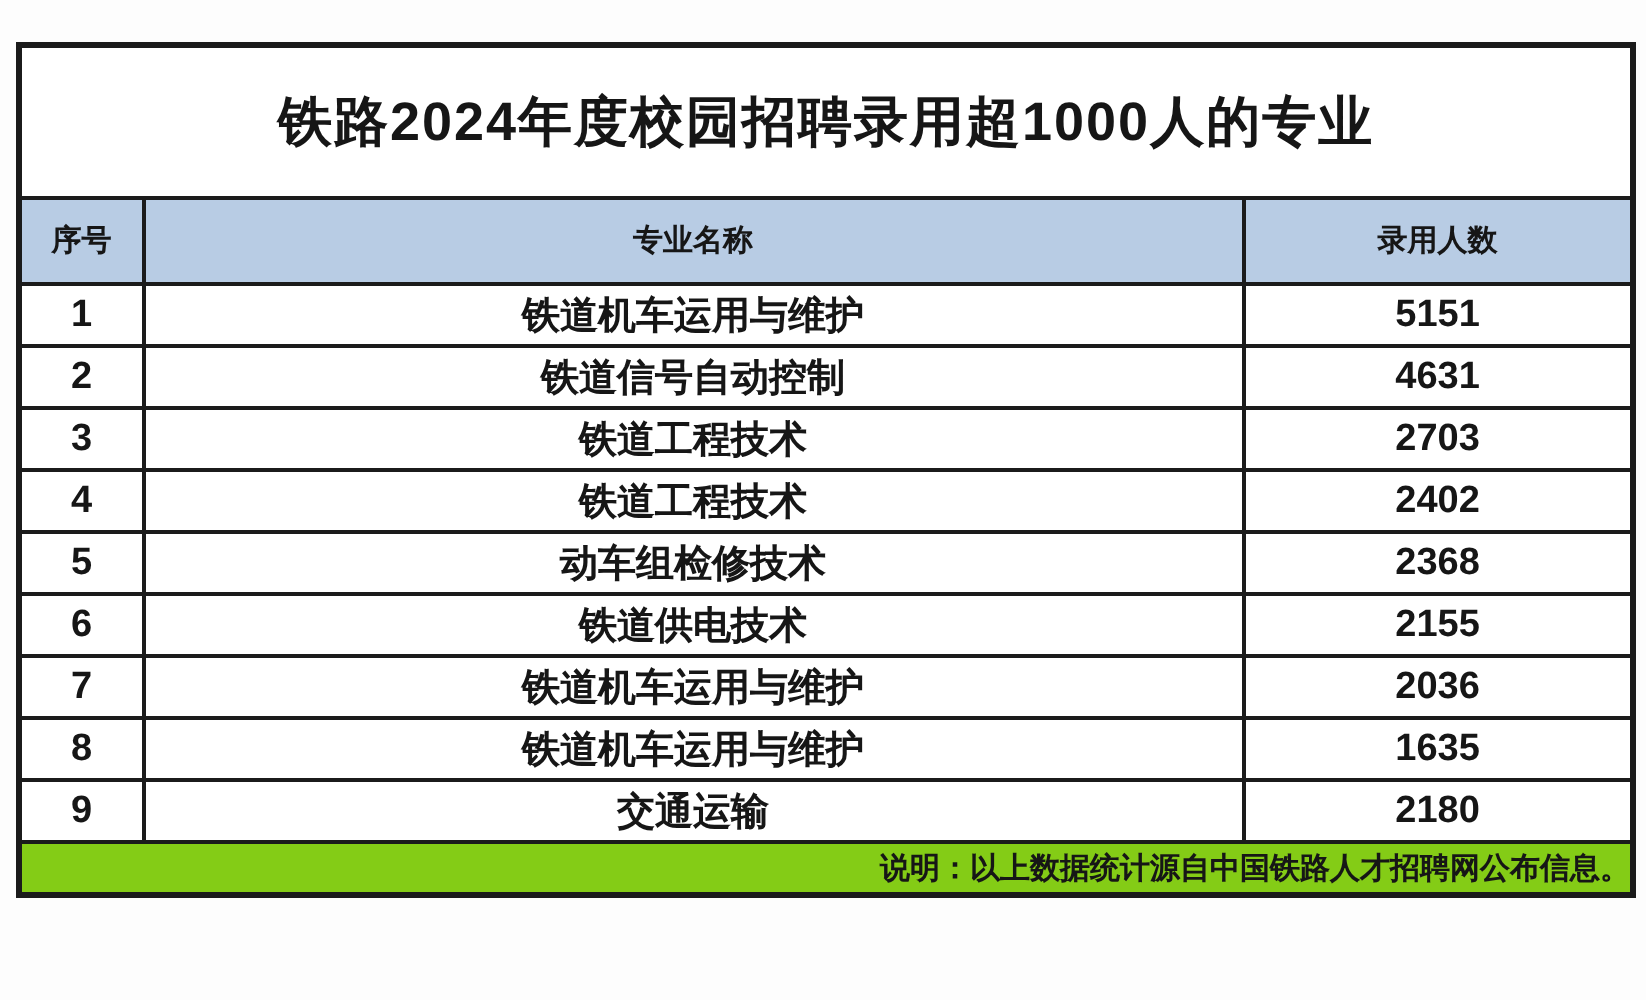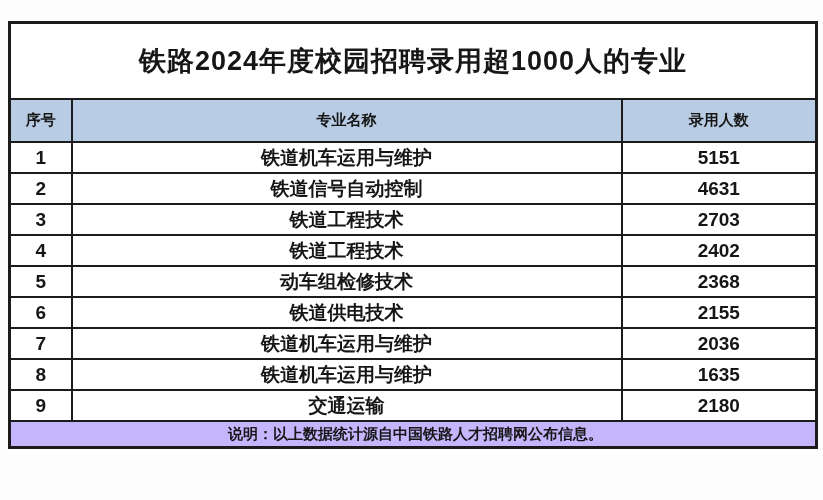--- a/index.html
+++ b/index.html
@@ -50,24 +50,24 @@
     height: 29px;
     background: #ffffff;
     font-size: 19px;
     font-weight: 700;
   }
   tr.data-row td.no-cell {
     font-weight: 700;
   }
   td.note-cell {
     height: 24px;
-    background: #c4b5fd;
+    background: #84cc16;
     font-size: 15px;
     font-weight: 700;
-    text-align: center;
+    text-align: right;
     padding-left: 5px;
   }
   col.c-no    { width: 62px; }
   col.c-major { width: 550px; }
   col.c-count { width: 195px; }
 </style>
 </head>
 <body>
 
 <div class="page">

